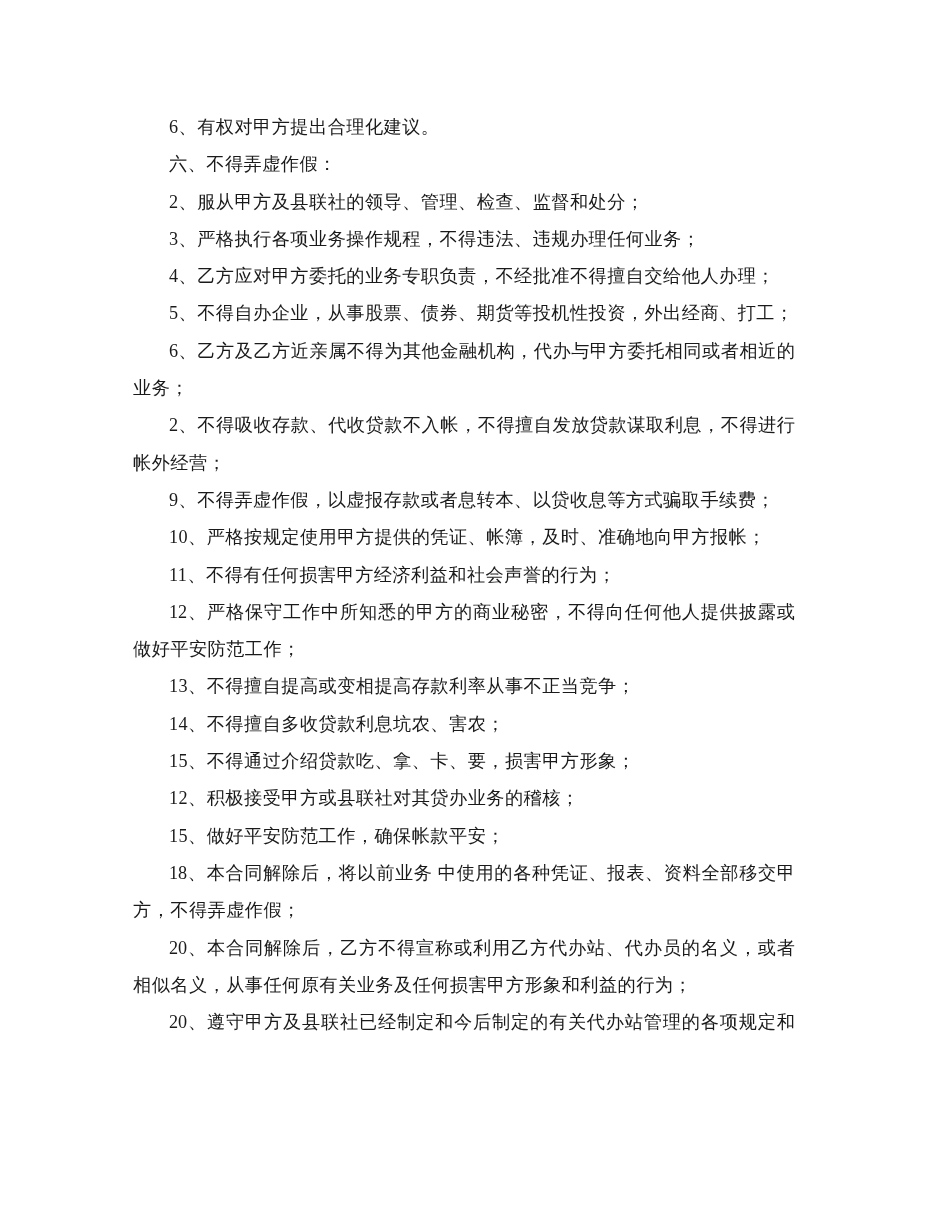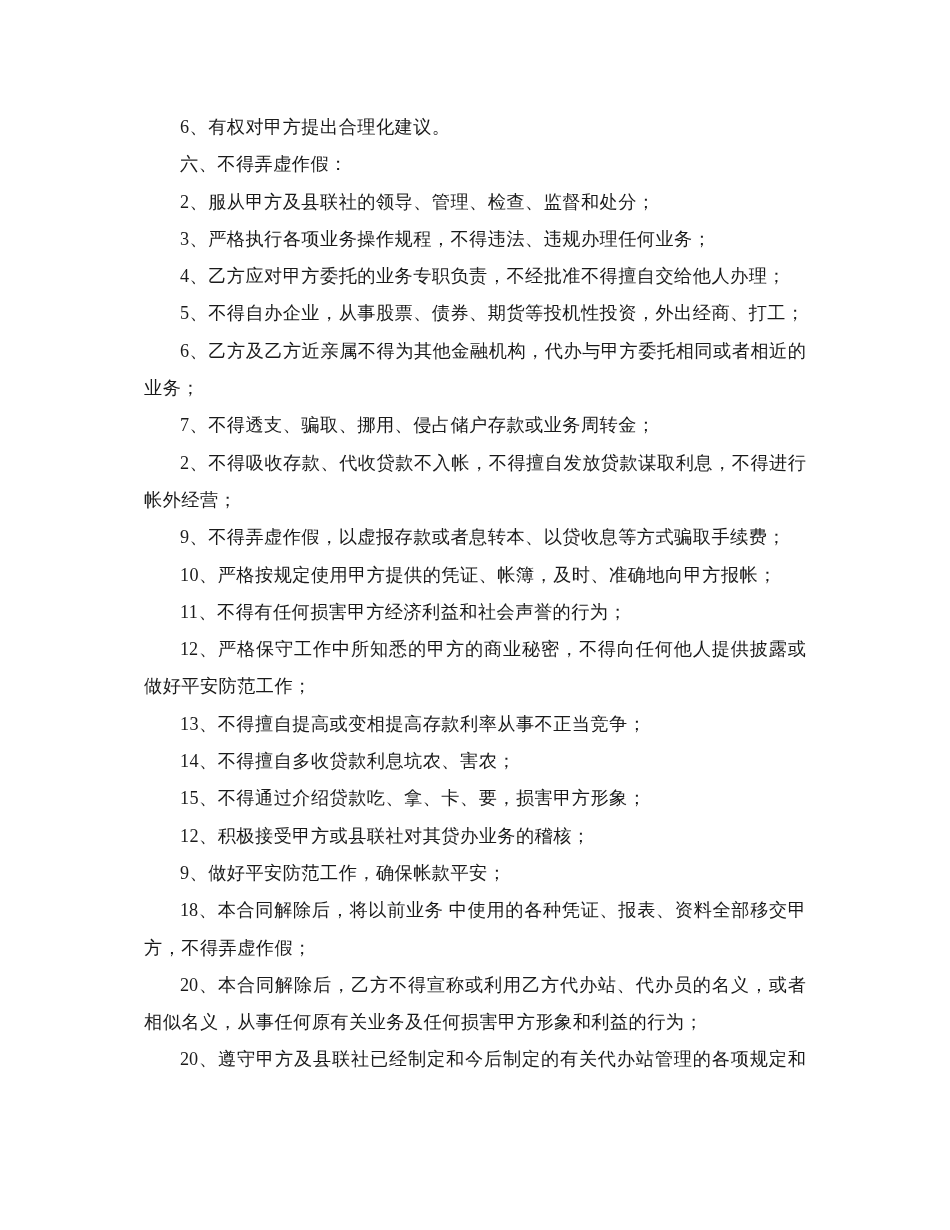--- a/index.html
+++ b/index.html
@@ -13,21 +13,21 @@
     overflow: hidden;
   }
   .page {
     position: relative;
     width: 950px;
     height: 1230px;
     background: #ffffff;
   }
   .doc-body {
     position: absolute;
-    left: 144px;
+    left: 133px;
     top: 109px;
     width: 662px;
   }
   .text-line {
     font-family: "Liberation Serif", "DejaVu Serif", serif;
     font-size: 18.2px;
     line-height: 37.3px;
     letter-spacing: 0.45px;
     color: #1a1a1a;
     white-space: nowrap;
@@ -48,32 +48,31 @@
 <div class="page">
   <div class="doc-body">
       <div class="text-line indent">6、有权对甲方提出合理化建议。</div>
       <div class="text-line indent">六、不得弄虚作假：</div>
       <div class="text-line indent">2、服从甲方及县联社的领导、管理、检查、监督和处分；</div>
       <div class="text-line indent">3、严格执行各项业务操作规程，不得违法、违规办理任何业务；</div>
       <div class="text-line indent">4、乙方应对甲方委托的业务专职负责，不经批准不得擅自交给他人办理；</div>
       <div class="text-line indent">5、不得自办企业，从事股票、债券、期货等投机性投资，外出经商、打工；</div>
       <div class="text-line indent justify">6、乙方及乙方近亲属不得为其他金融机构，代办与甲方委托相同或者相近的</div>
       <div class="text-line">业务；</div>
-      <div class="text-line indent">7、不得透支、骗取、挪用、侵占储户存款或业务周转金；</div>
       <div class="text-line indent justify">2、不得吸收存款、代收贷款不入帐，不得擅自发放贷款谋取利息，不得进行</div>
       <div class="text-line">帐外经营；</div>
       <div class="text-line indent">9、不得弄虚作假，以虚报存款或者息转本、以贷收息等方式骗取手续费；</div>
       <div class="text-line indent">10、严格按规定使用甲方提供的凭证、帐簿，及时、准确地向甲方报帐；</div>
       <div class="text-line indent">11、不得有任何损害甲方经济利益和社会声誉的行为；</div>
       <div class="text-line indent justify">12、严格保守工作中所知悉的甲方的商业秘密，不得向任何他人提供披露或</div>
       <div class="text-line">做好平安防范工作；</div>
       <div class="text-line indent">13、不得擅自提高或变相提高存款利率从事不正当竞争；</div>
       <div class="text-line indent">14、不得擅自多收贷款利息坑农、害农；</div>
       <div class="text-line indent">15、不得通过介绍贷款吃、拿、卡、要，损害甲方形象；</div>
       <div class="text-line indent">12、积极接受甲方或县联社对其贷办业务的稽核；</div>
-      <div class="text-line indent">9、做好平安防范工作，确保帐款平安；</div>
+      <div class="text-line indent">15、做好平安防范工作，确保帐款平安；</div>
       <div class="text-line indent justify">18、本合同解除后，将以前业务 中使用的各种凭证、报表、资料全部移交甲</div>
       <div class="text-line">方，不得弄虚作假；</div>
       <div class="text-line indent justify">20、本合同解除后，乙方不得宣称或利用乙方代办站、代办员的名义，或者</div>
       <div class="text-line">相似名义，从事任何原有关业务及任何损害甲方形象和利益的行为；</div>
       <div class="text-line indent justify">20、遵守甲方及县联社已经制定和今后制定的有关代办站管理的各项规定和</div>
     </div>
 </div>
 
 </body></html>

